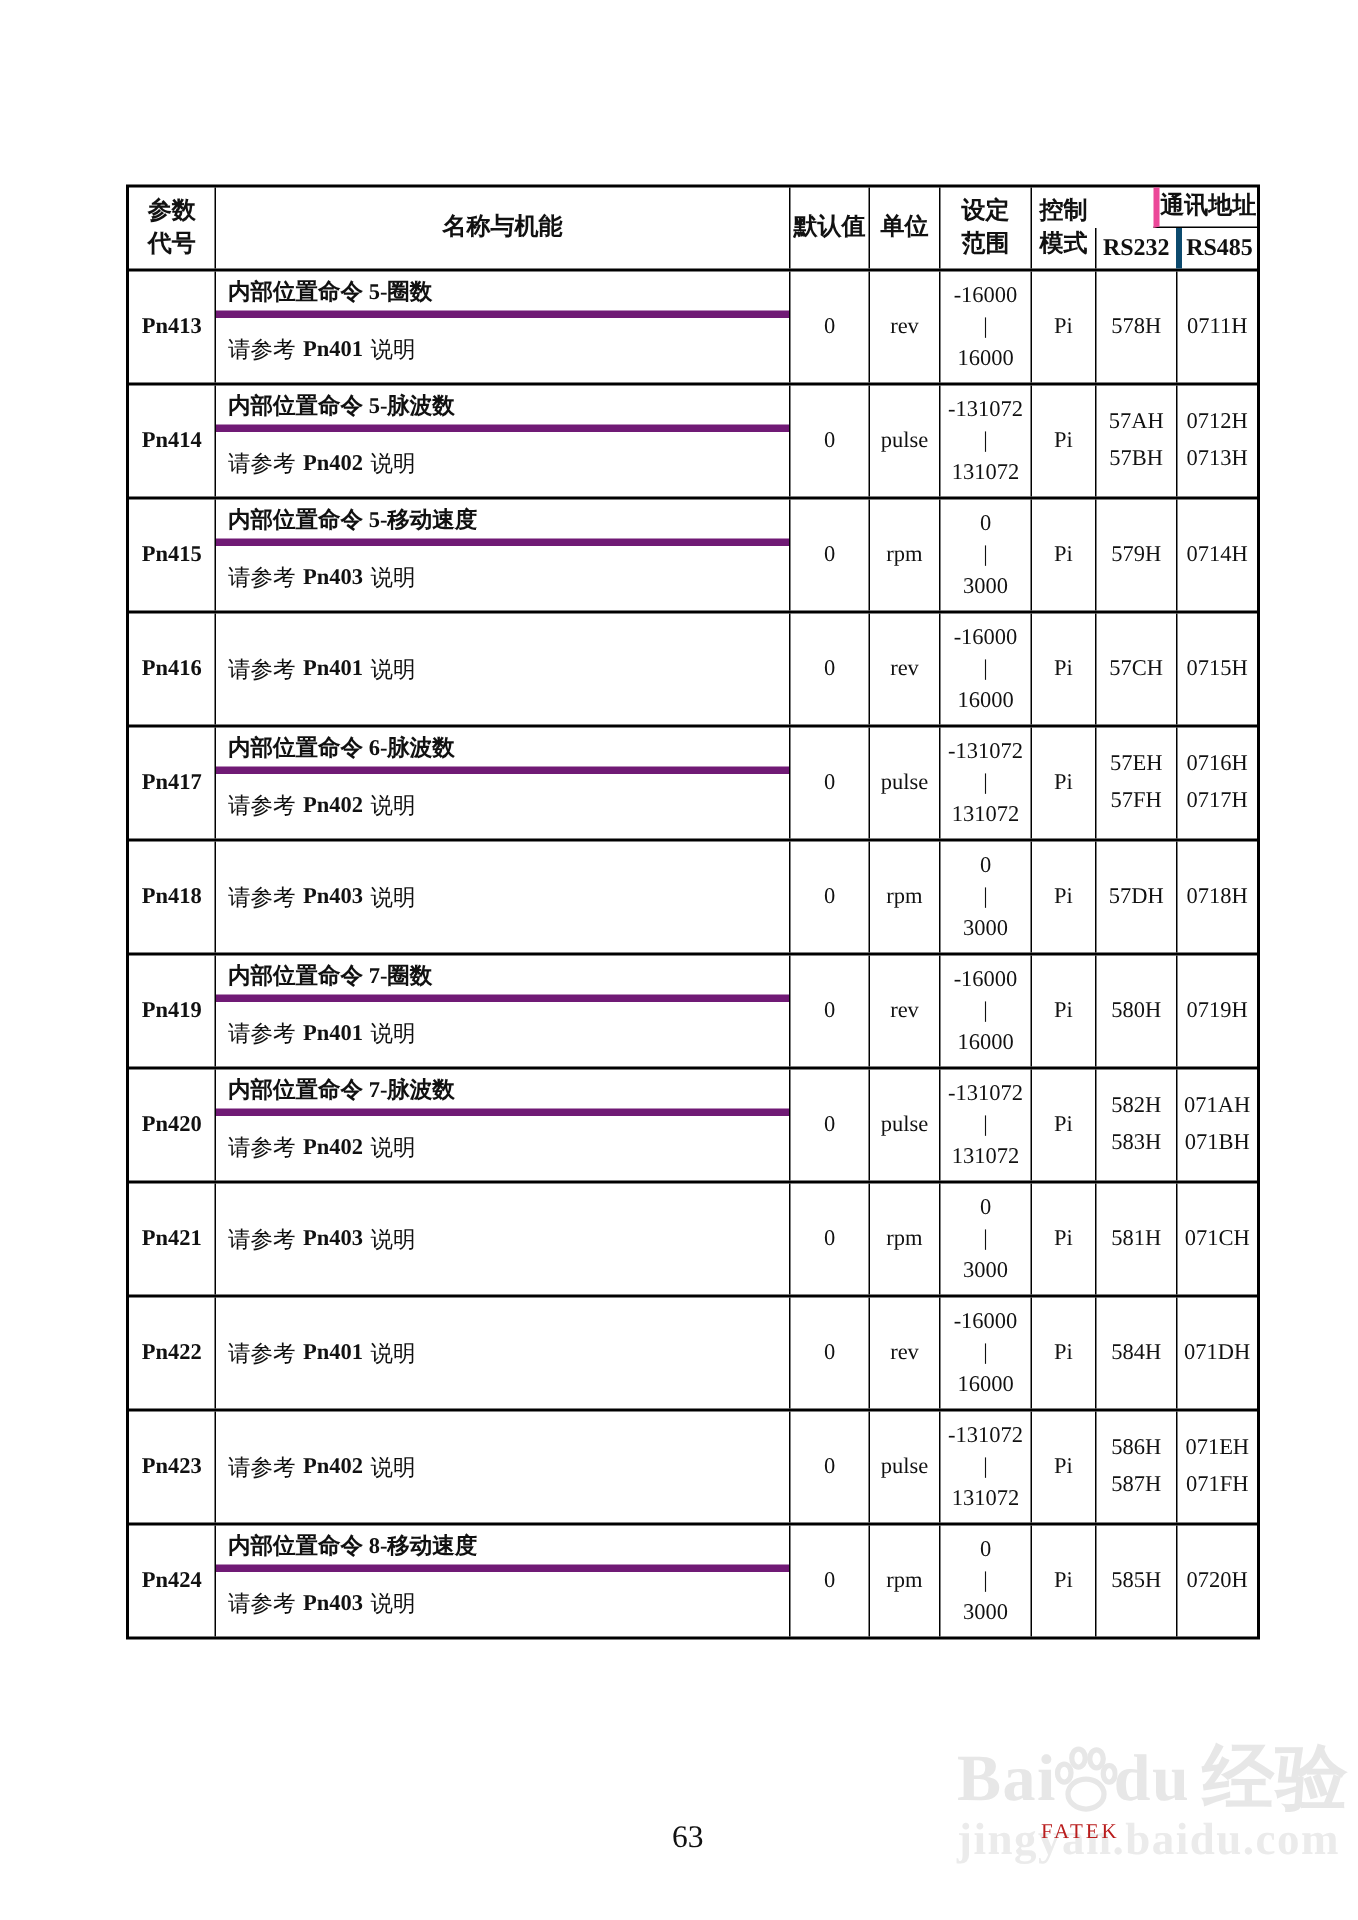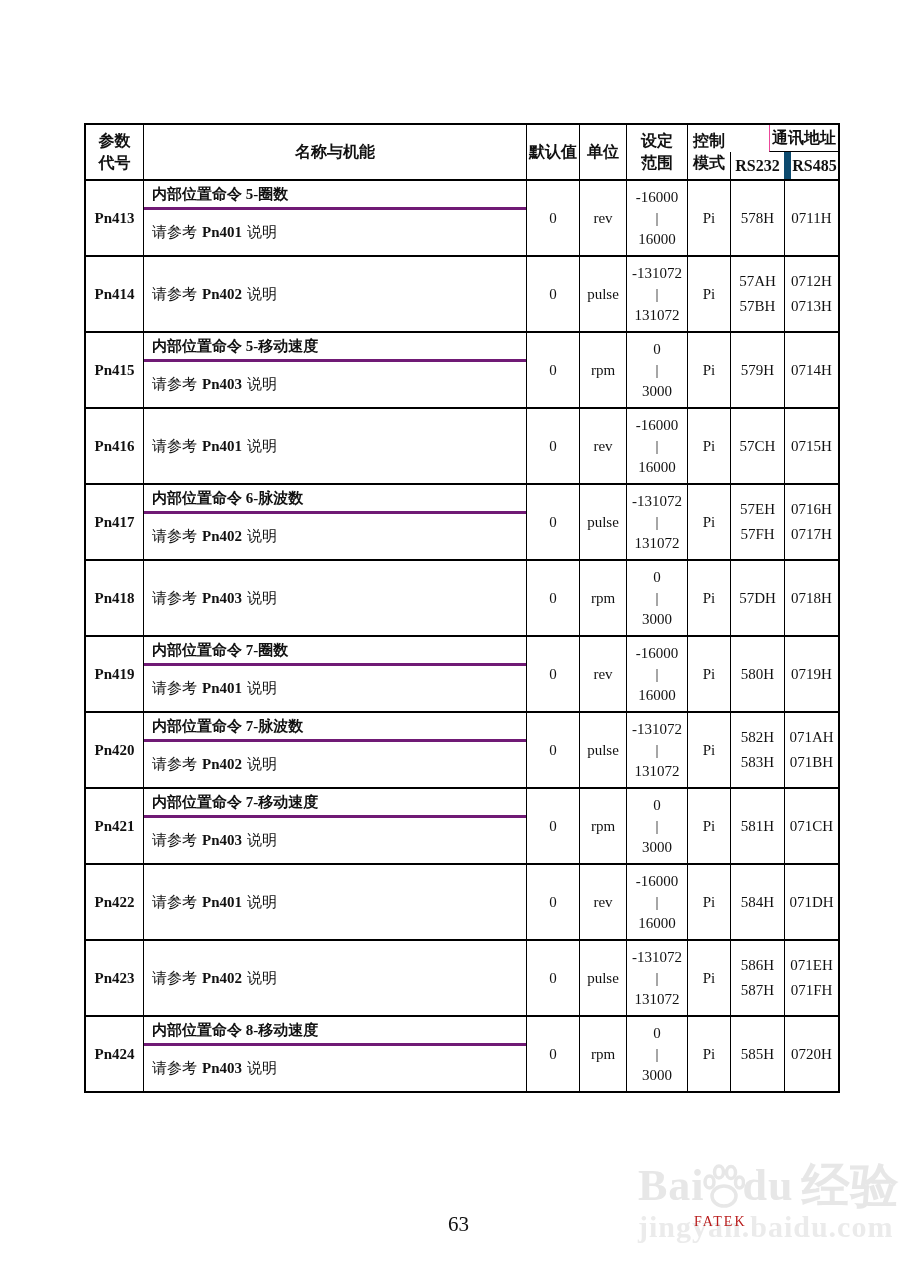--- a/index.html
+++ b/index.html
@@ -36,23 +36,23 @@
     font-size: 16px;
   }
   .h-cell {
     display: flex; align-items: center; justify-content: center;
     text-align: center;
     white-space: pre-line;
     line-height: 22px;
   }
   .h-cell.bl { border-left: 1px solid #000; }
   .h-span2 { grid-row: 1 / 3; }
-  .h-comm  { grid-column: 7 / 9; grid-row: 1; border-left: 1px solid #ec4899; border-bottom: 1px solid #000; margin-left: 39px; }
+  .h-comm  { grid-column: 7 / 9; grid-row: 1; border-left: 4px solid #ec4899; border-bottom: 1px solid #000; margin-left: 39px; }
   .h-rs232 { grid-column: 7; grid-row: 2; border-left: 1px solid #000; }
-  .h-rs485 { grid-column: 8; grid-row: 2; border-left: 7px solid #0c4a6e; }
+  .h-rs485 { grid-column: 8; grid-row: 2; border-left: 4px solid #0c4a6e; }
 
   
   .t-row {
     height: 74px;
     border-top: 2px solid #000;
     font-size: 15px;
   }
   .cell {
     display: flex; align-items: center; justify-content: center;
     text-align: center;
@@ -60,21 +60,21 @@
     white-space: pre-line;
   }
   .cell.first { border-left: none; font-weight: bold; font-size: 15px; }
   .name-cell {
     border-left: 1px solid #000;
     display: flex; flex-direction: column;
     align-items: stretch; justify-content: flex-start;
   }
   .name-title {
     height: 26px;
-    border-bottom: 3px solid #701a75;
+    border-bottom: 5px solid #701a75;
     display: flex; align-items: center;
     padding-left: 8px;
     font-weight: bold;
   }
   .name-ref {
     flex: 1;
     display: flex; align-items: center;
     padding-left: 8px;
   }
   .name-ref .ref-code { font-weight: bold; margin: 0 5px; }
@@ -170,20 +170,21 @@
 |
 16000</div>
       <div class="cell">Pi</div>
       <div class="cell addr-cell">578H</div>
       <div class="cell addr-cell">0711H</div>
     </div>
 
     <div class="grid-row t-row">
       <div class="cell first">Pn414</div>
       <div class="name-cell">
+        <div class="name-title">内部位置命令 5-脉波数</div>
         <div class="name-ref">
           <span>请参考</span>
           <span class="ref-code">Pn402</span>
           <span>说明</span>
         </div>
       </div>
       <div class="cell">0</div>
       <div class="cell">pulse</div>
       <div class="cell range-cell">-131072
 |
@@ -313,21 +314,20 @@
       <div class="cell">Pi</div>
       <div class="cell addr-cell">582H
 583H</div>
       <div class="cell addr-cell">071AH
 071BH</div>
     </div>
 
     <div class="grid-row t-row">
       <div class="cell first">Pn421</div>
       <div class="name-cell">
-        <div class="name-title">内部位置命令 7-移动速度</div>
         <div class="name-ref">
           <span>请参考</span>
           <span class="ref-code">Pn403</span>
           <span>说明</span>
         </div>
       </div>
       <div class="cell">0</div>
       <div class="cell">rpm</div>
       <div class="cell range-cell">0
 |

